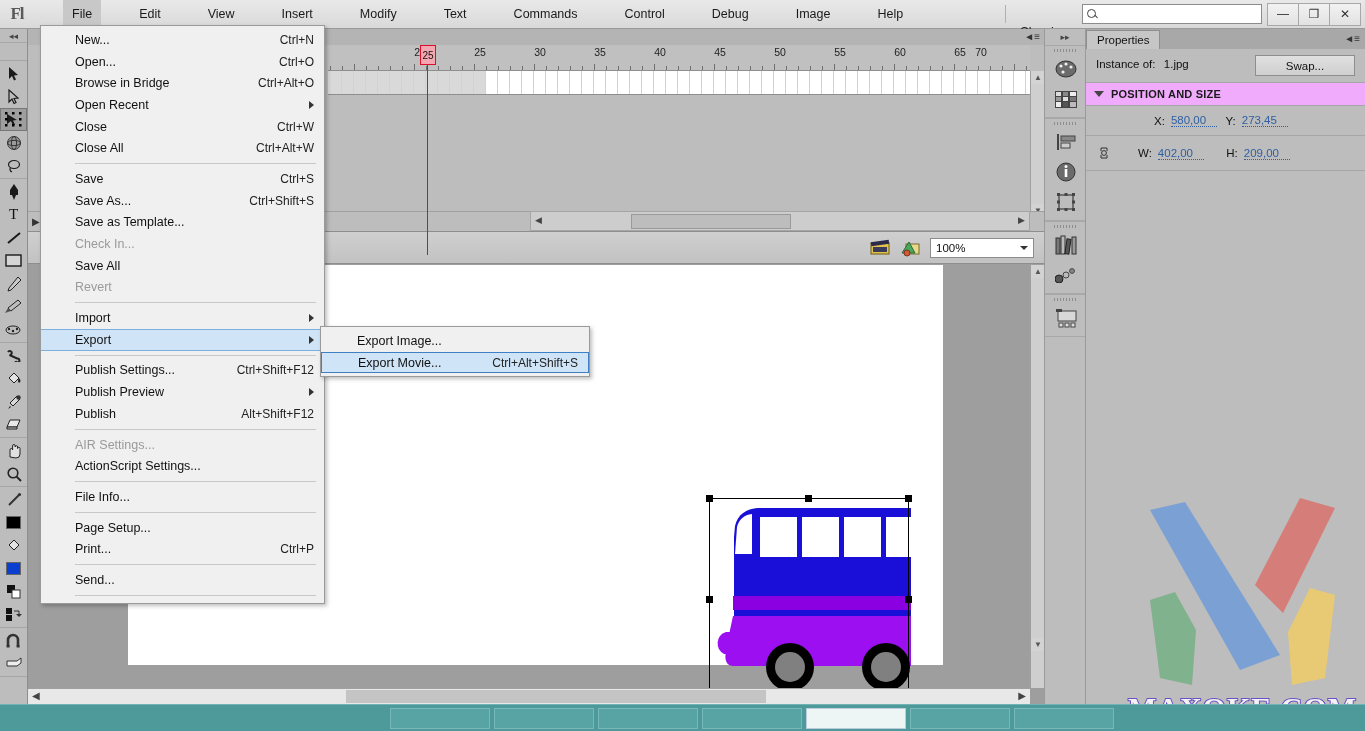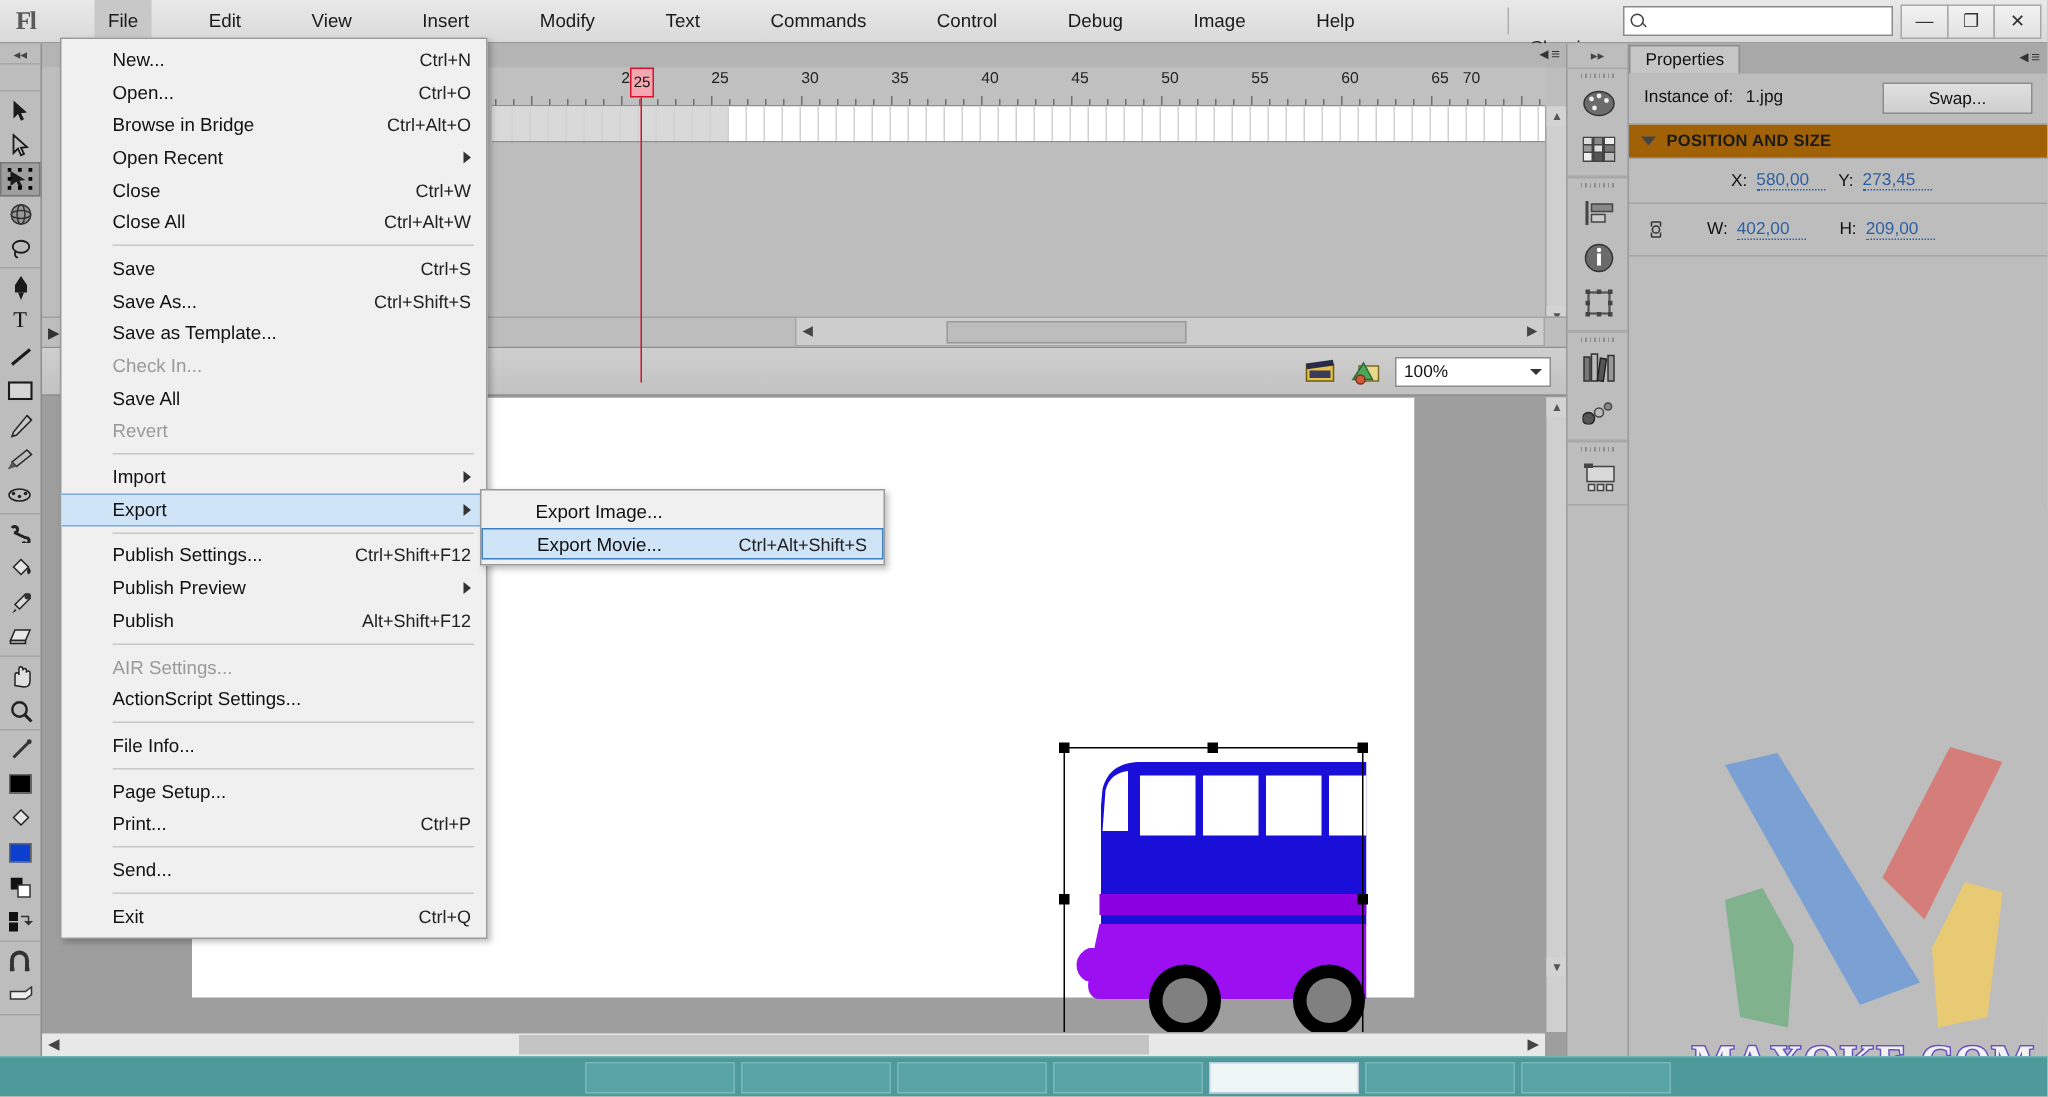--- a/index.html
+++ b/index.html
@@ -165,21 +165,21 @@
   #bitmap-thumb {
     width:34px; height:34px; border:2px solid #1f1f1f; background:#e8e8e8;
     display:inline-block; vertical-align:top;
   }
   .sym-type { display:inline-block; margin-left:16px; font-size:12px; color:#111; padding-top:6px; }
   .pbtn {
     position:absolute; right:10px; width:100px; height:21px; font-size:11.5px; color:#111;
     background: linear-gradient(#e0e0e0,#cfcfcf); border:1px solid #8e8e8e;
     display:flex; align-items:center; justify-content:center;
   }
-  .sec-head { background:#a16207; padding:5px 8px; font-size:11px; font-weight:bold; color:#1a1a1a;
+  .sec-head { background:#f0abfc; padding:5px 8px; font-size:11px; font-weight:bold; color:#1a1a1a;
     border-bottom:1px solid #a6a6a6; display:flex; align-items:center; gap:7px; letter-spacing:.2px;}
   .tri-dn { width:0;height:0;border-left:5px solid transparent;border-right:5px solid transparent;border-top:6px solid #444; }
   .fieldrow { display:flex; align-items:center; padding:8px 10px; border-bottom:1px solid #a6a6a6; }
   .fl { font-size:11.5px; color:#111; margin-right:6px; }
   .fv { font-size:11.5px; color:#2e5fa3; border-bottom:1px dotted #2e5fa3; min-width:46px; }
   .f-half { display:flex; align-items:center; width:50%; }
   .f-half.first { padding-left:58px; }
   .link-icon { width:16px; height:18px; margin-right:6px; }
 
   
@@ -958,24 +958,20 @@
       </div>
       <div class="mrow">
         <span>Print...</span>
         <span class="sc">Ctrl+P</span>
       </div>
       <div class="msep"></div>
       <div class="mrow">
         <span>Send...</span>
       </div>
       <div class="msep"></div>
-      <div class="mrow">
-        <span>Exit</span>
-        <span class="sc">Ctrl+Q</span>
-      </div>
     </div>
 
   <div id="export-sub">
       <div class="mrow">
         <span>Export Image...</span>
       </div>
       <div class="mrow hi">
         <span>Export Movie...</span>
         <span class="sc">Ctrl+Alt+Shift+S</span>
       </div>

